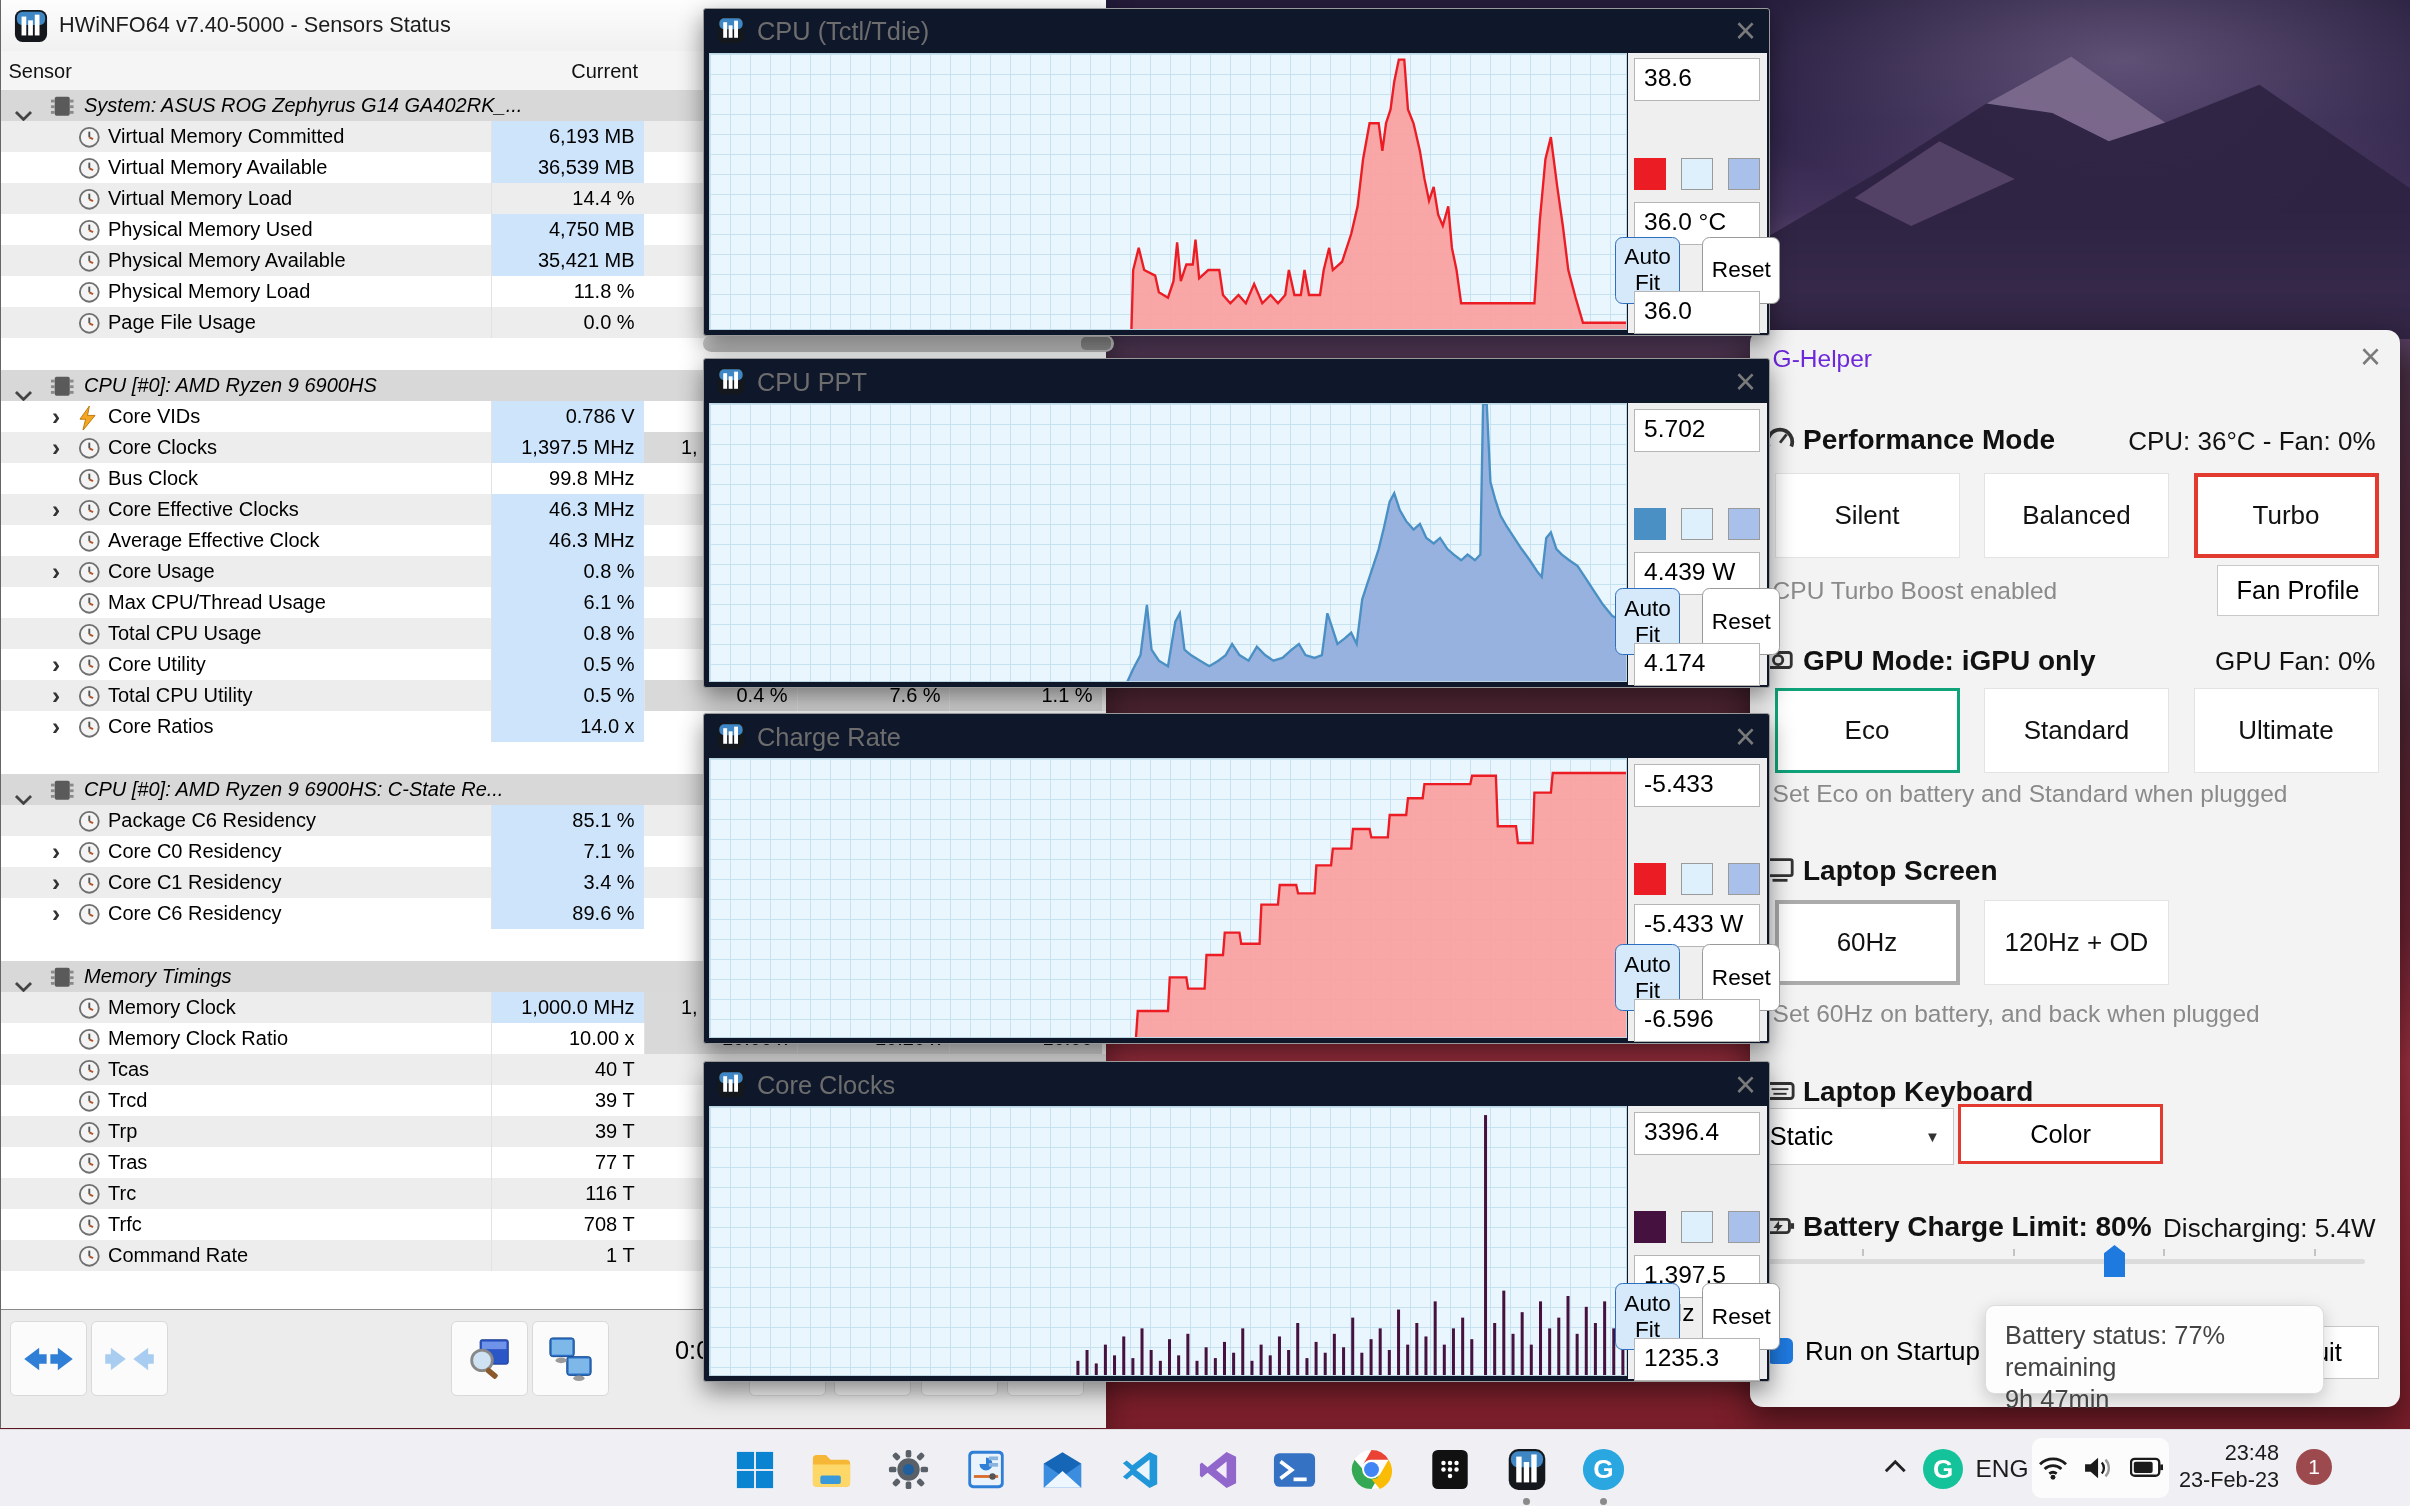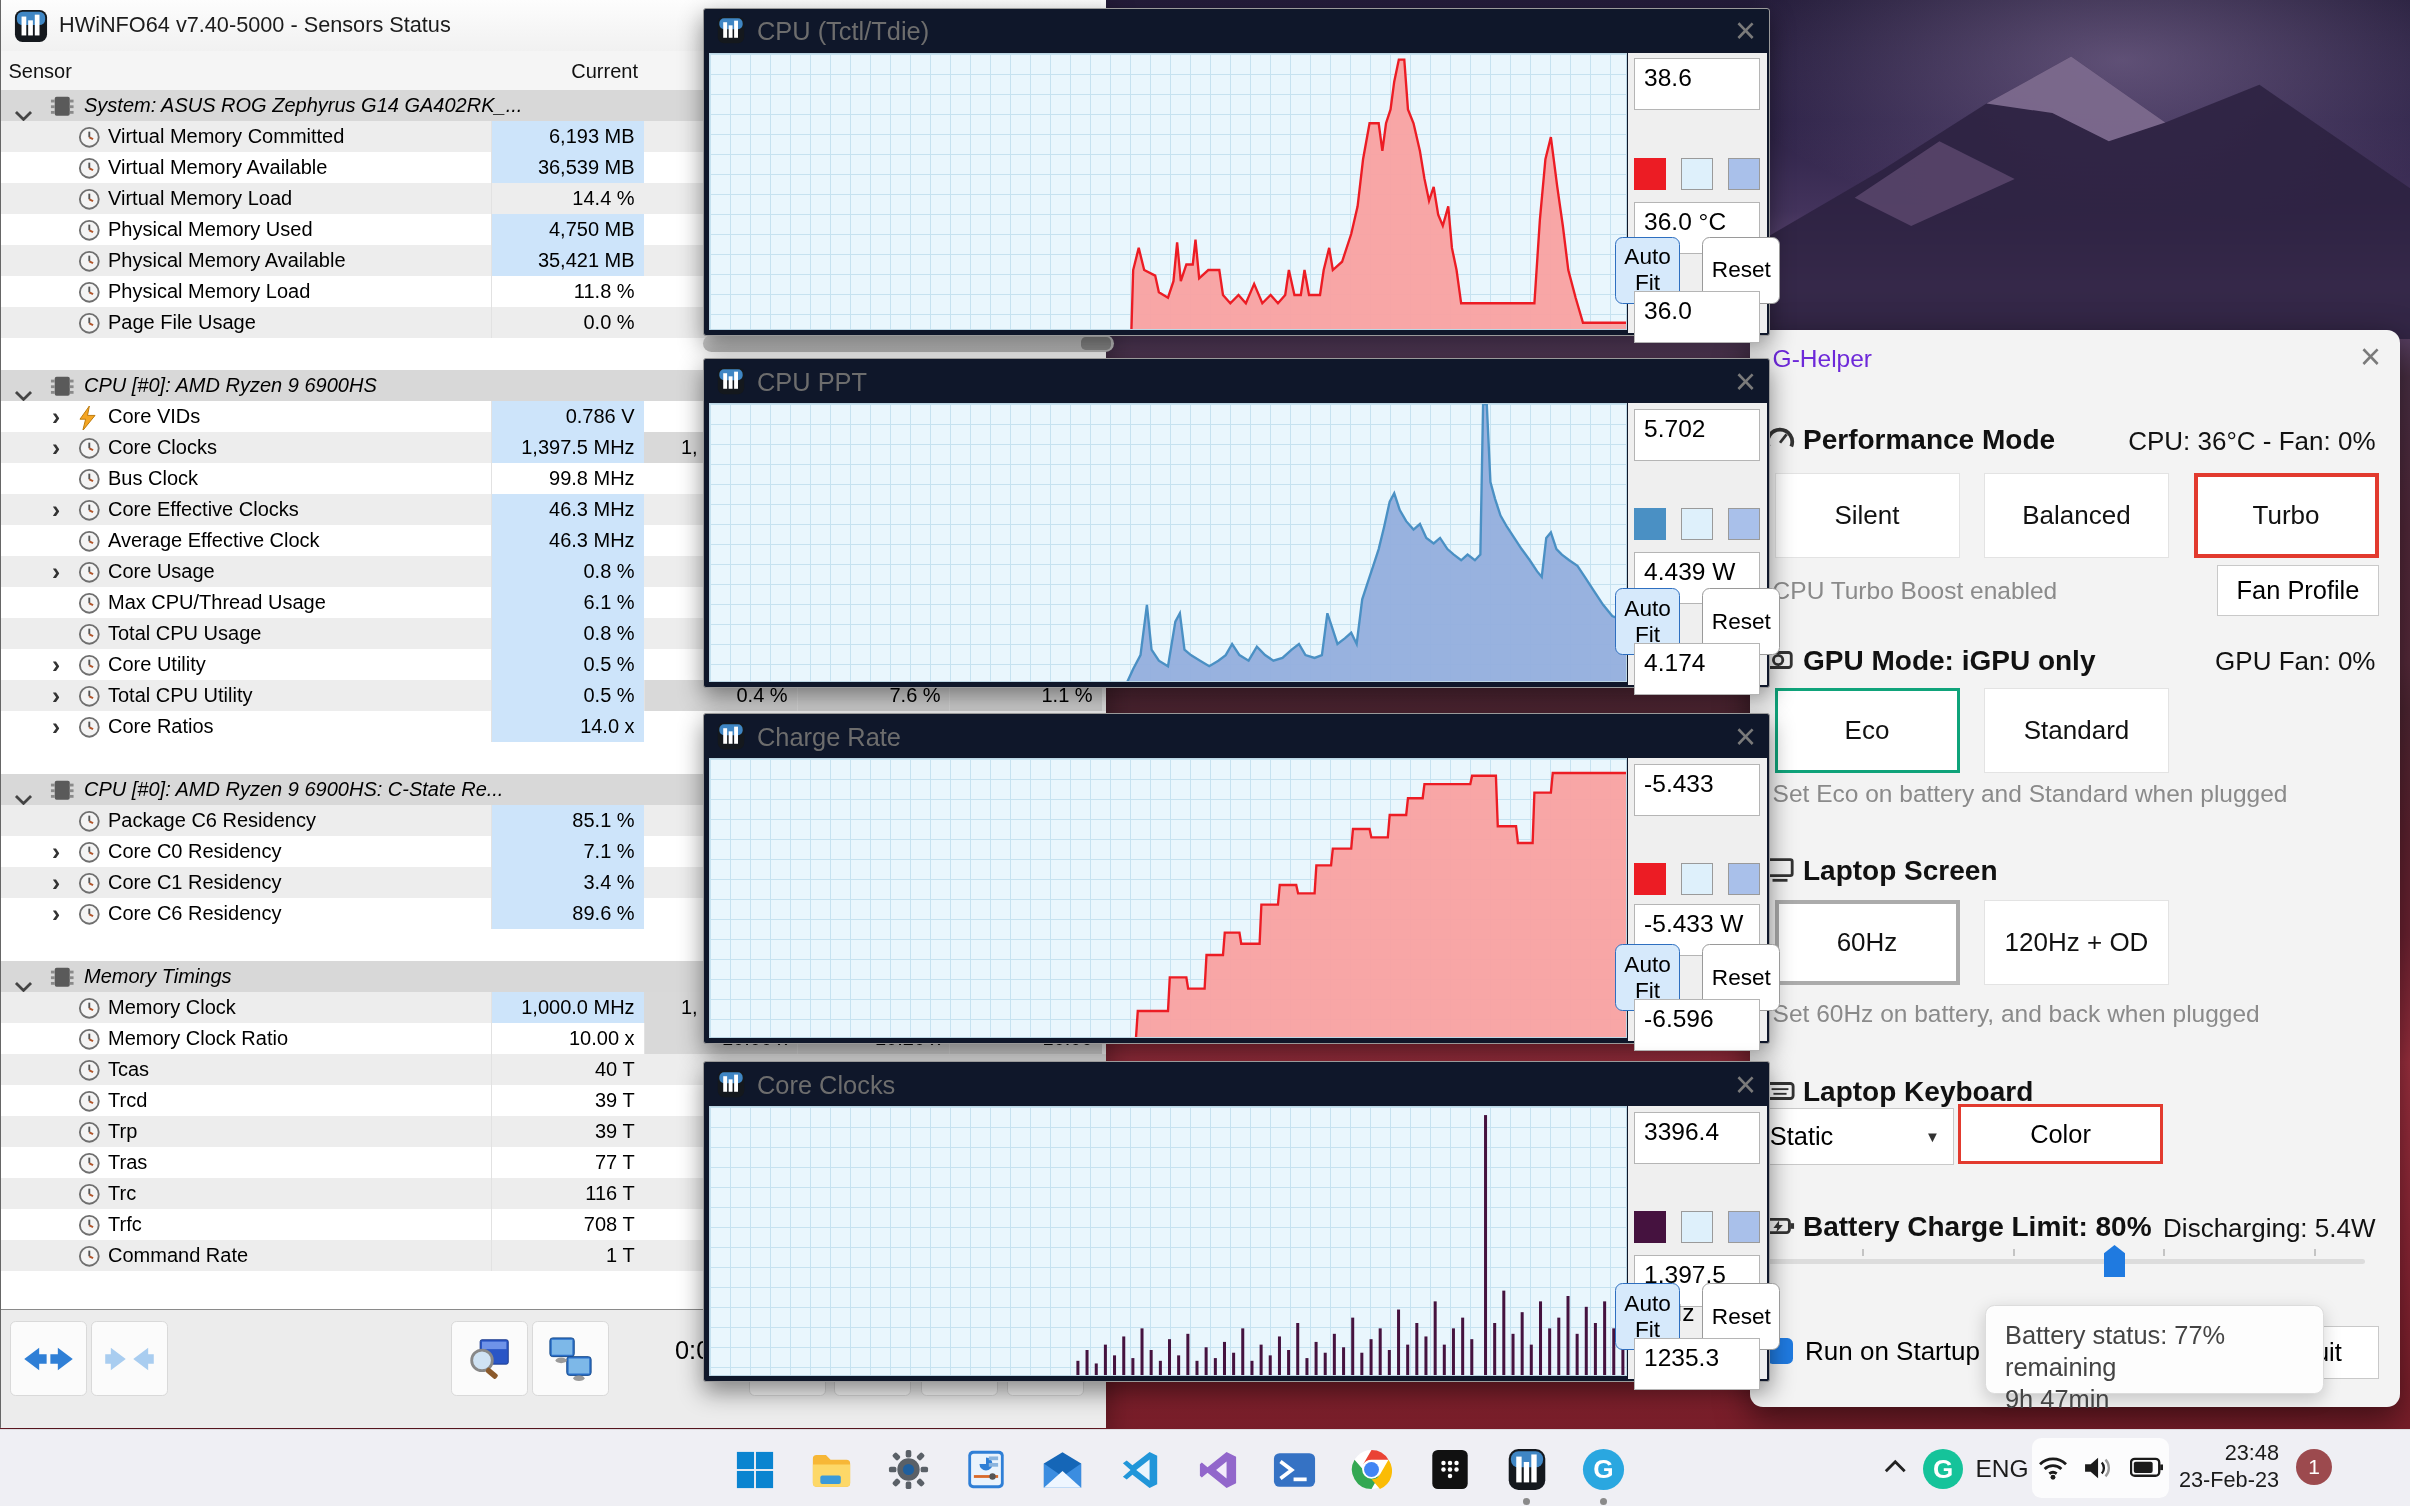--- a/index.html
+++ b/index.html
@@ -45,21 +45,21 @@
   
   .gwin{position:absolute;left:703px;width:1067px;background:#0f172a;border:0.9px solid #9a9a9a;border-radius:3px;
         box-shadow:0 9.4px 24.5px rgba(0,0,0,.45);z-index:4;box-sizing:border-box;}
   .gtitle{position:absolute;left:0;top:0;right:0;height:44px;}
   .gtitle .txt{position:absolute;left:53px;top:8.5px;font-size:25.4px;color:#6d6d6d;}
   .gtitle .gicon{position:absolute;left:13px;top:7.5px;}
   .gplot{position:absolute;left:4.7px;top:44px;width:918px;bottom:4.7px;background-color:#e9f6fd;
          background-image:linear-gradient(#c6e2f0 0.9px,transparent 0.9px),linear-gradient(90deg,#c6e2f0 0.9px,transparent 0.9px);
          background-size:20px 20px;border:0.9px solid #bcd6e4;box-sizing:border-box;overflow:hidden;}
   .gpanel{position:absolute;right:1.9px;top:44px;width:139px;bottom:1.9px;background:#efefef;}
-  .gbox{position:absolute;left:5.6px;width:126px;height:52px;background:#fff;border:0.9px solid #b5b5b5;
+  .gbox{position:absolute;left:5.6px;width:126px;height:43px;background:#fff;border:0.9px solid #b5b5b5;
         font-size:24.5px;line-height:38px;padding-left:9.4px;box-sizing:border-box;}
   .swatches{position:absolute;left:5.6px;top:105px;height:34px;}
   .sw{position:absolute;top:0;width:32px;height:32px;border:0.9px solid #9a9a9a;box-sizing:border-box;}
   .gbtns{position:absolute;left:3.8px;right:3.8px;display:flex;gap:22px;justify-content:center;}
   .autofit{background:#d6e9fb;border:1.9px solid #2e6fc0;border-radius:7.5px;font-size:22.6px;padding:6.6px 8.5px;}
   .reset{background:#fff;border:0.9px solid #9a9a9a;border-radius:7.5px;font-size:22.6px;padding:7.5px 8.5px;}
   
   #ghelper{left:1750px;top:330px;width:650px;height:1077px;background:#f3f3f3;border-radius:13px;z-index:3;
            box-shadow:0 11.3px 32px rgba(0,0,0,.5);}
   #gh-title{position:absolute;left:22.6px;top:15px;font-size:24.5px;color:#6d28d9;}
@@ -561,20 +561,21 @@
 
   <svg class="gh-icon" style="top:315px" viewBox="0 0 32 32">
       <rect x="2" y="8" width="26" height="16" rx="3" fill="none" stroke="#333" stroke-width="3"></rect>
       <circle cx="14" cy="16" r="5" fill="none" stroke="#333" stroke-width="3"></circle>
     </svg>
   <div class="gh-head" style="top:315px">GPU Mode: iGPU only</div>
   <div class="gh-status" style="top:316px">GPU Fan: 0%</div>
   <div class="gh-modes" id="gpu-modes" style="top:358px">
       <div class="gh-mode green">Eco</div>
       <div class="gh-mode">Standard</div>
+      <div class="gh-mode">Ultimate</div>
     </div>
   <div class="gh-note" style="top:450px">Set Eco on battery and Standard when plugged</div>
 
   <svg class="gh-icon" style="top:525px" viewBox="0 0 32 32">
       <rect x="3" y="5" width="26" height="17" rx="2" fill="none" stroke="#333" stroke-width="3"></rect>
       <line x1="8" y1="27" x2="24" y2="27" stroke="#333" stroke-width="3"></line>
     </svg>
   <div class="gh-head" style="top:525px">Laptop Screen</div>
   <div class="gh-modes" id="screen-modes" style="top:570px">
       <div class="gh-mode greyb">60Hz</div>

